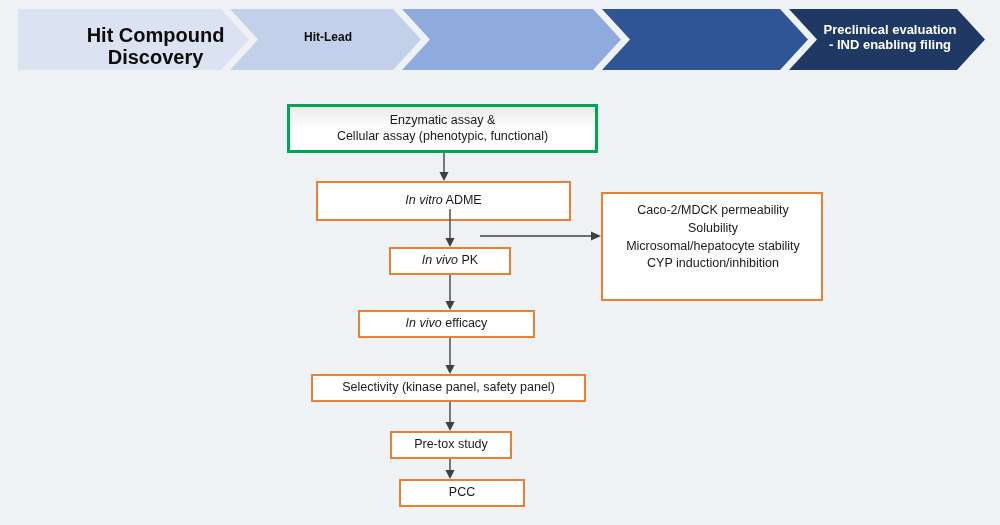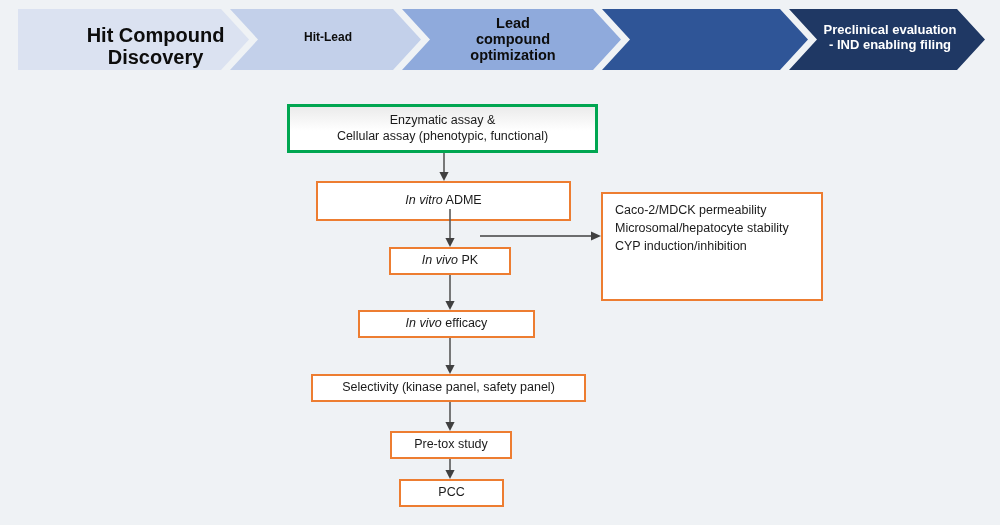--- a/index.html
+++ b/index.html
@@ -59,20 +59,21 @@
 
   .sidebox {
     position: absolute;
     background: #ffffff;
     border: 2px solid #ed7d31;
     box-sizing: border-box;
     padding: 8px 10px 8px 12px;
     color: #1a1a1a;
     font-size: 12.5px;
     line-height: 1.42;
+    text-align: center;
   }
   .sidebox .line { white-space: nowrap; }
 
   
   .arrow-v, .arrow-h {
     position: absolute;
   }
   .arrow-v svg, .arrow-h svg { display: block; }
 </style>
 </head>
@@ -90,23 +91,20 @@
     <polygon points="584,0 762,0 790,30.5 762,61 584,61 612,30.5" fill="#2f5597"></polygon>
 
     <polygon points="771,0 939,0 967,30.5 939,61 771,61 799,30.5" fill="#1f3864"></polygon>
 
     <polygon points="775,61 941,61 945,65 779,65" fill="#c9cfd8" opacity="0.55"></polygon>
   </svg>
 
   <div class="chev-label dark" style="left:4px;   top:15px; width:205px; font-size:20px;padding-left:31px;">Hit Compound
 Discovery</div>
   <div class="chev-label dark" style="left:225px; top:22px; width:170px; font-size:12px;">Hit-Lead</div>
-  <div class="chev-label dark" style="left:400px; top:6px;  width:190px; font-size:14.5px;">Lead
-compound
-optimization</div>
   <div class="chev-label light" style="left:783px; top:14px; width:178px; font-size:13px;">Preclinical evaluation
 - IND enabling filing</div>
 </div>
 
 <div class="node green" style="left:287px; top:104px; width:311px; height:49px;">
   <span style="white-space:pre-line;">Enzymatic assay &amp;
 Cellular assay (phenotypic, functional)</span>
 </div>
 
 <div class="node orange" style="left:316px; top:181px; width:255px; height:40px;">
@@ -128,26 +126,27 @@
 </div>
 
 <div class="node orange" style="left:311px; top:374px; width:275px; height:28px;align-items:center;">
   <span>Selectivity (kinase panel, safety panel)</span>
 </div>
 
 <div class="node orange" style="left:390px; top:431px; width:122px; height:28px;">
   <span>Pre-tox study</span>
 </div>
 
-<div class="node orange" style="left:399px; top:479px; width:105px; height:28px;">
+<div class="node orange" style="left:399px; top:479px; width:126px; height:28px;">
   <span>PCC</span>
 </div>
 
 <div class="sidebox" style="left:601px; top:192px; width:222px; height:109px;">
   <div class="line">Caco-2/MDCK permeability</div>
+  <div class="line">Solubility</div>
   <div class="line">Microsomal/hepatocyte stability</div>
   <div class="line">CYP induction/inhibition</div>
 </div>
 
 <div class="arrow-v" style="left:436px; top:153px;">
   <svg width="16" height="29">
       <line x1="8" y1="0" x2="8" y2="20" stroke="#595959" stroke-width="1.6"></line>
       <polygon points="8,28 3.4,19 12.6,19" fill="#404040"></polygon>
     </svg>
 </div>

